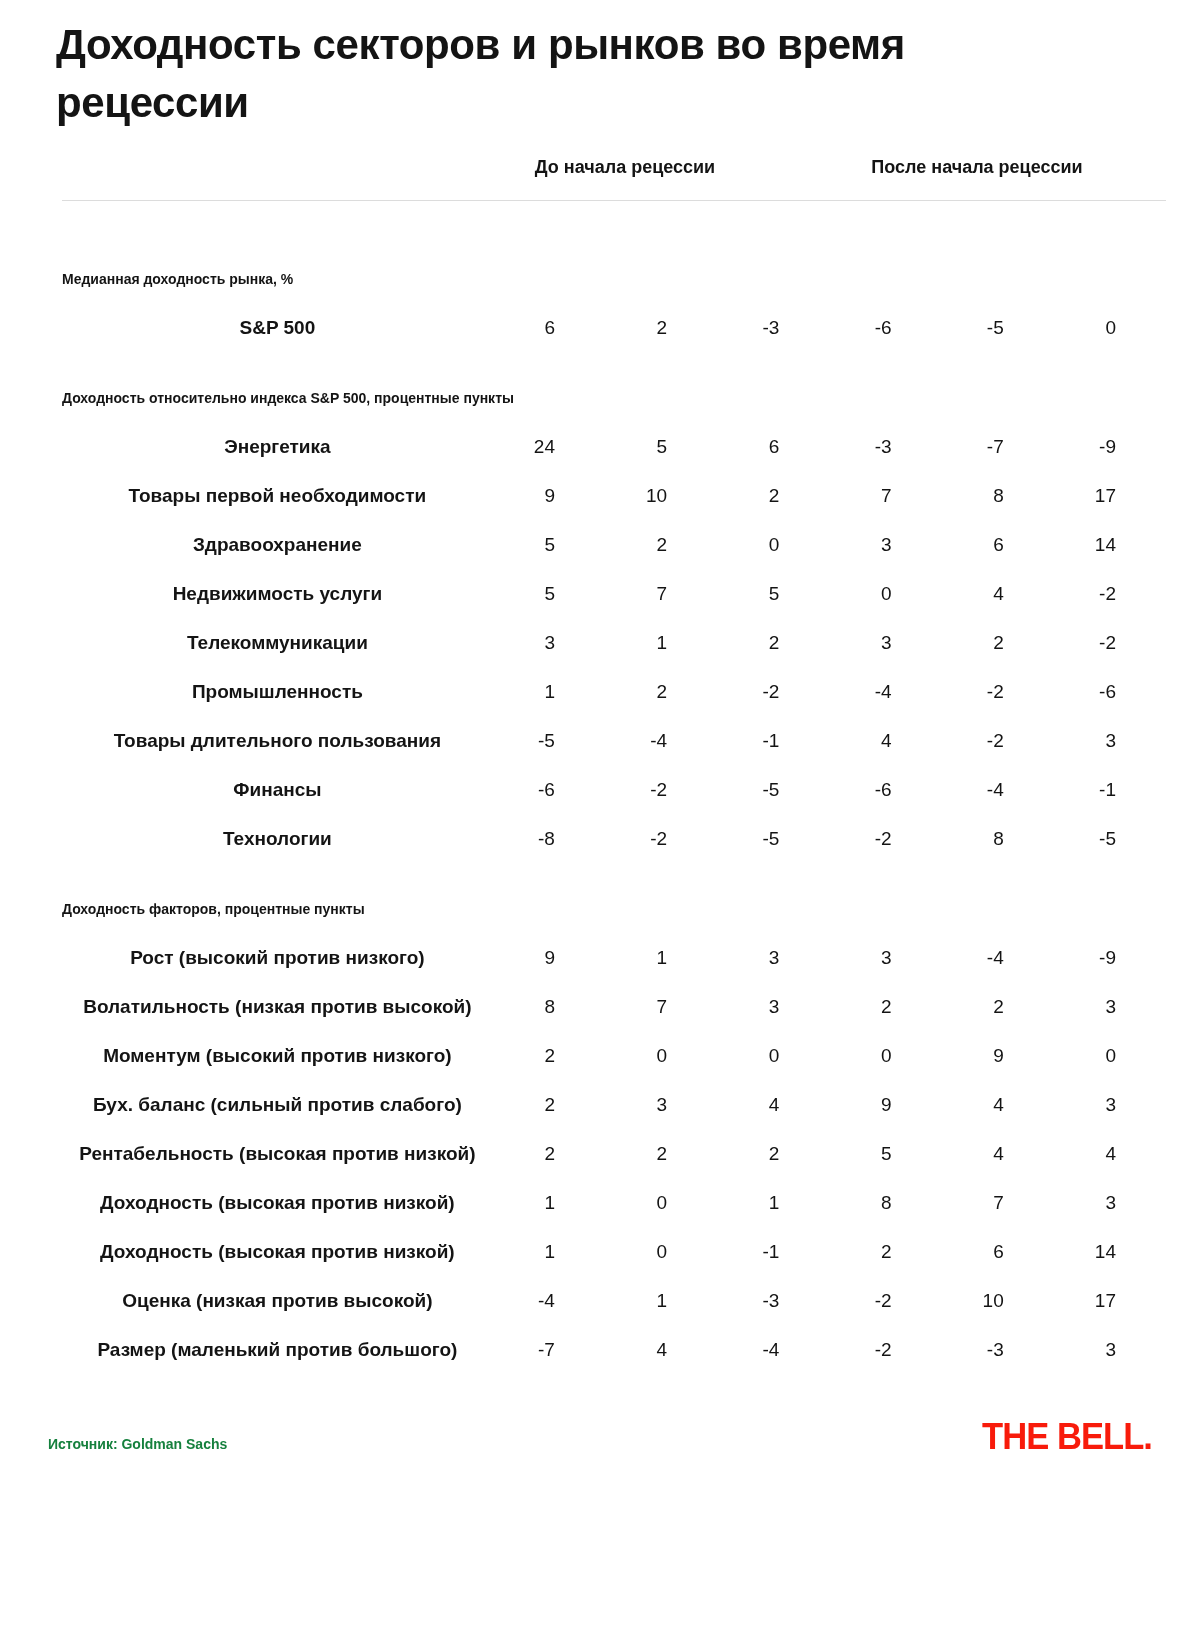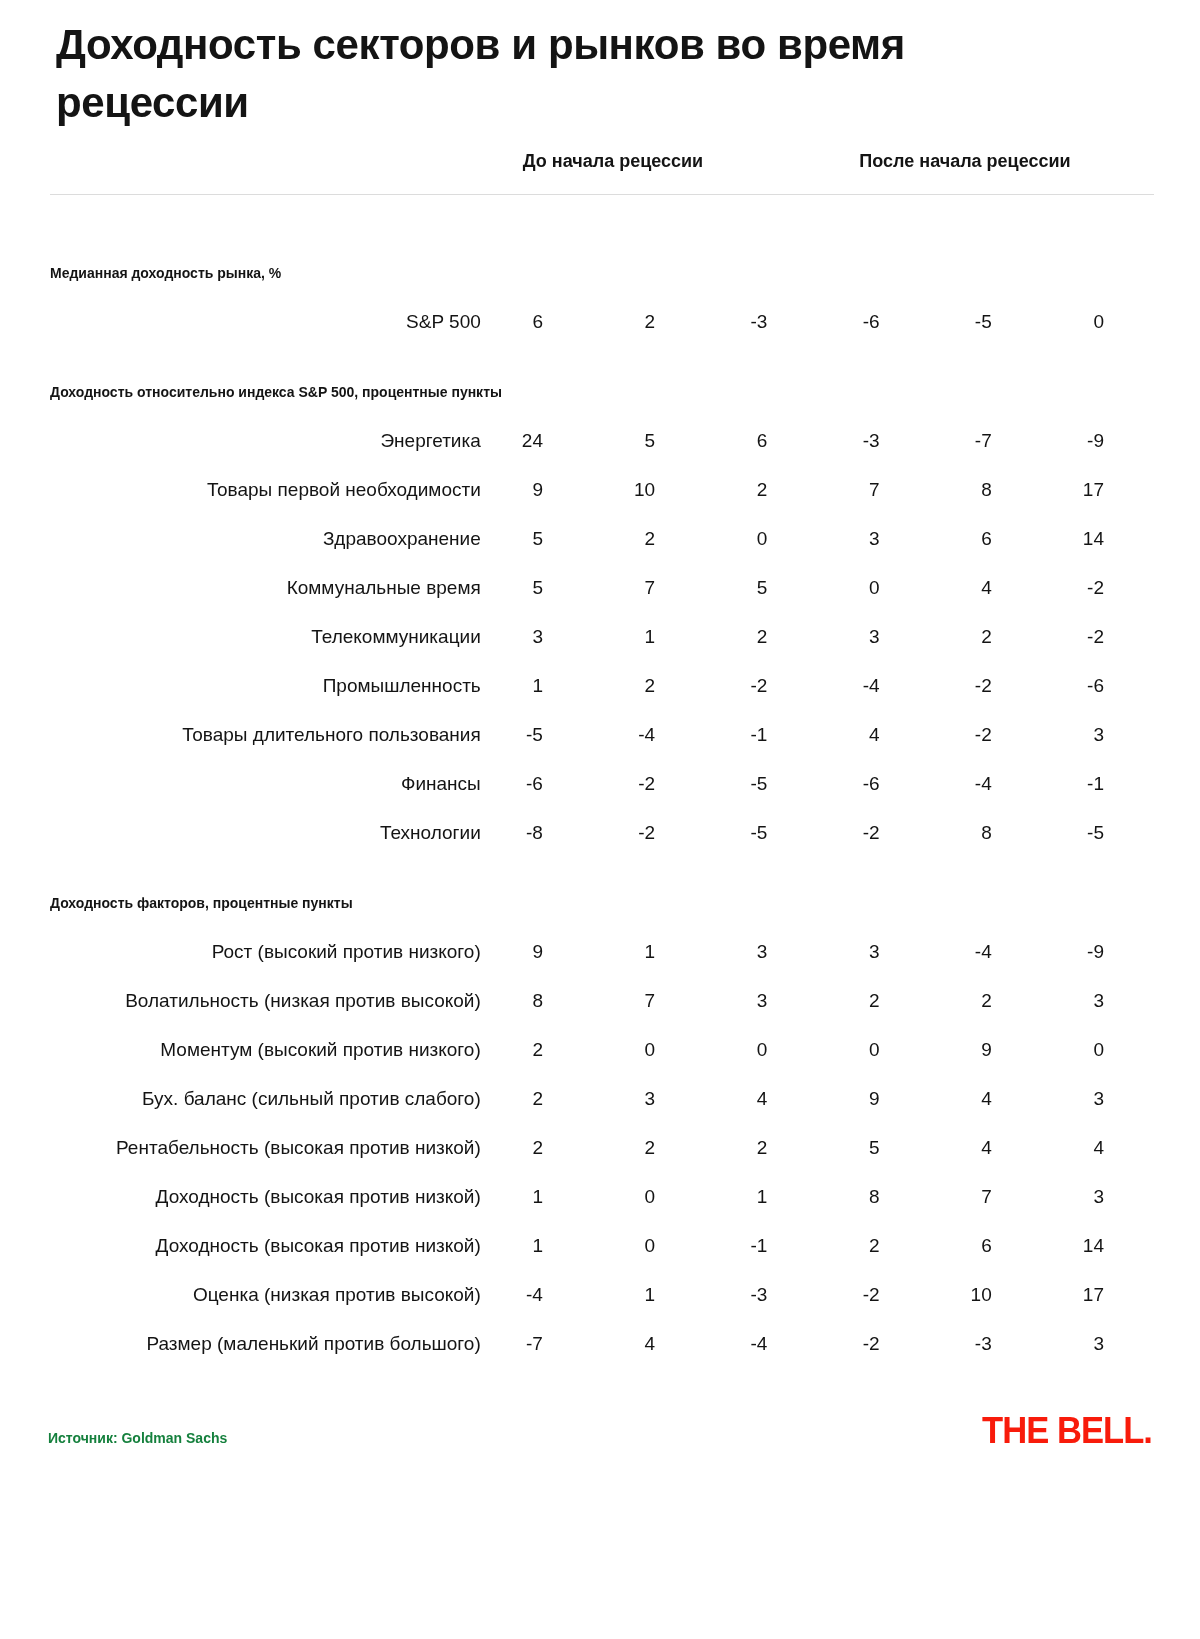--- a/index.html
+++ b/index.html
@@ -24,21 +24,21 @@
     line-height: 58px;
     font-weight: 700;
     letter-spacing: -0.4px;
     color: #141414;
     max-width: 960px;
   }
   table.returns {
     border-collapse: collapse;
     table-layout: fixed;
     width: 1104px;
-    margin: 2px;
+    margin: 14px;
   }
   col.col-label { width: 430px; }
   col.col-num   { width: 112px; }
 
   thead tr.groups th {
     text-align: left;
     vertical-align: top;
     font-size: 18px;
     line-height: 22px;
     font-weight: 700;
@@ -61,24 +61,24 @@
   tbody th.section {
     text-align: left;
     font-size: 14px;
     line-height: 24px;
     font-weight: 700;
     padding: 46px 0 0 0;
     color: #141414;
   }
   tbody th.section.first { padding-top: 66px; }
   tbody th.rowlabel {
-    text-align: right;
+    text-align: center;
     font-size: 19px;
     line-height: 24px;
-    font-weight: 400;
+    font-weight: 700;
     padding: 25px 0 0 0;
     color: #141414;
     white-space: nowrap;
   }
   tbody td.value {
     text-align: right;
     font-size: 19px;
     line-height: 24px;
     font-weight: 400;
     padding: 25px 50px 0 0;
@@ -171,21 +171,21 @@
         <tr class="data-row">
           <th class="rowlabel">Здравоохранение</th>
           <td class="value">5</td>
           <td class="value">2</td>
           <td class="value">0</td>
           <td class="value">3</td>
           <td class="value">6</td>
           <td class="value">14</td>
         </tr>
         <tr class="data-row">
-          <th class="rowlabel">Коммунальные время</th>
+          <th class="rowlabel">Недвижимость услуги</th>
           <td class="value">5</td>
           <td class="value">7</td>
           <td class="value">5</td>
           <td class="value">0</td>
           <td class="value">4</td>
           <td class="value">-2</td>
         </tr>
         <tr class="data-row">
           <th class="rowlabel">Телекоммуникации</th>
           <td class="value">3</td>

